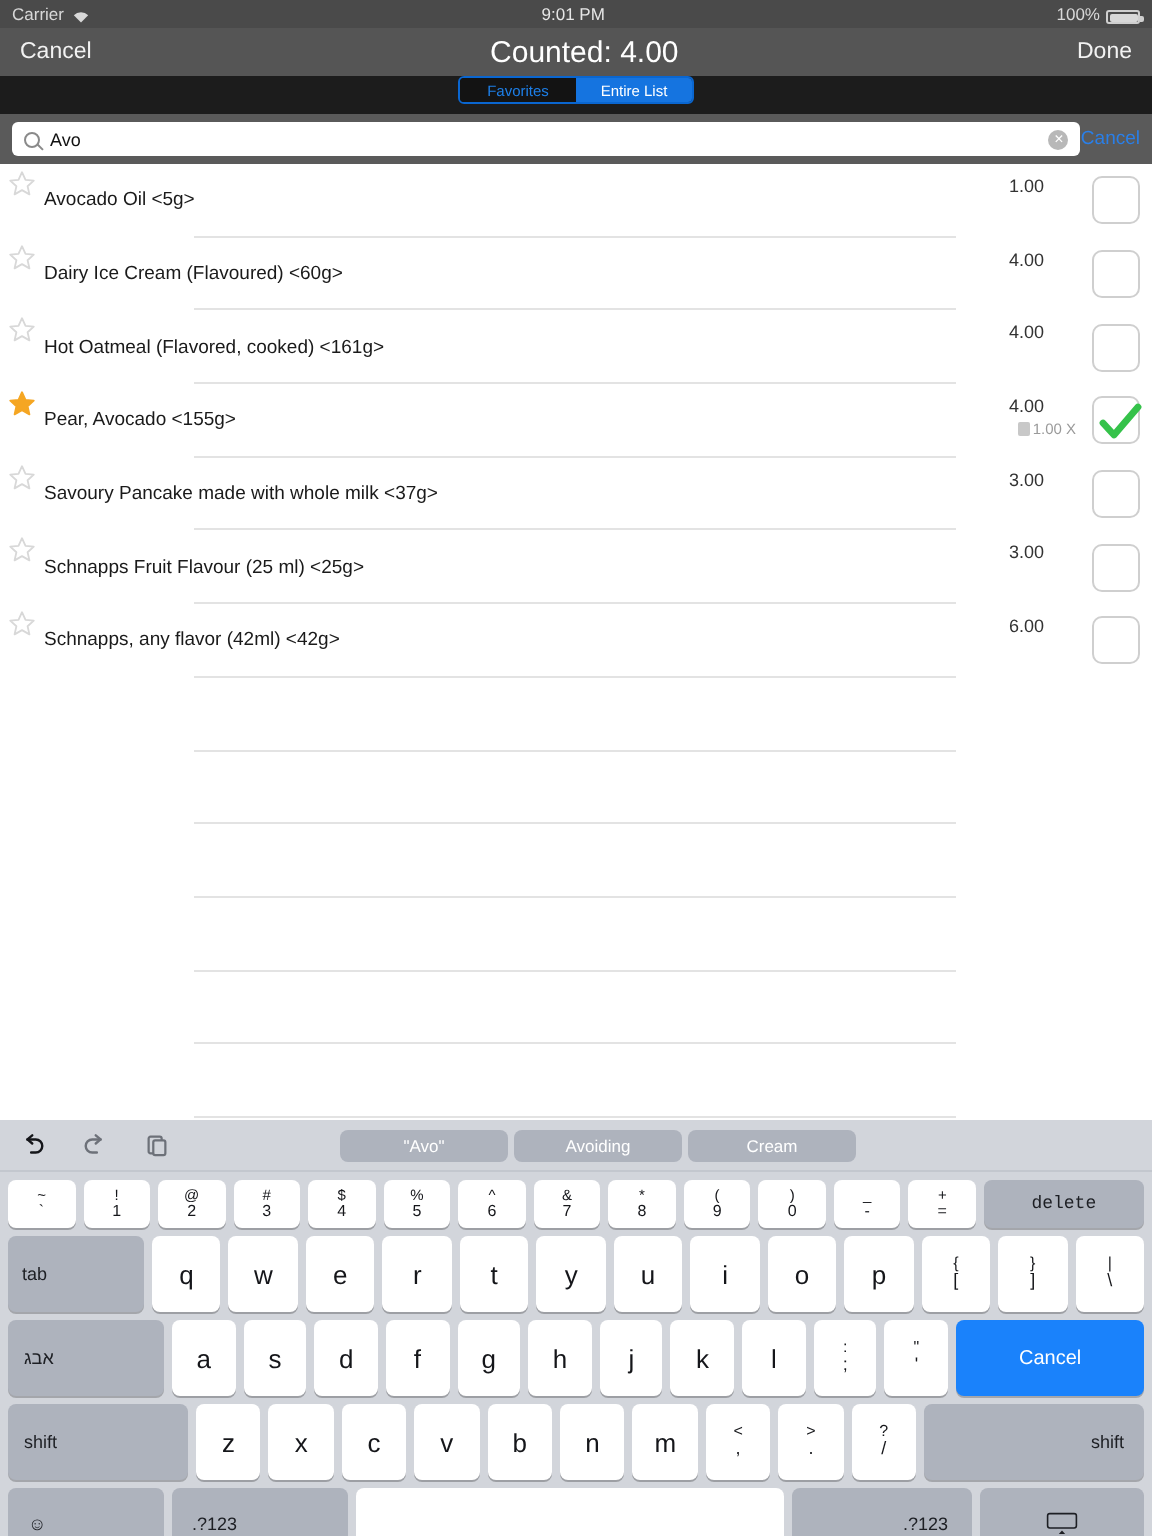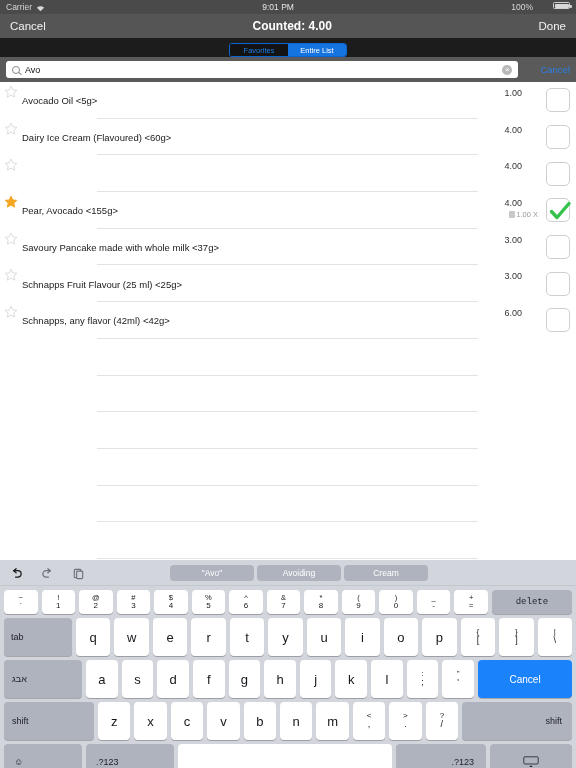--- a/index.html
+++ b/index.html
@@ -12,61 +12,61 @@
   #app { position: relative; width: 576px; height: 768px; }
 
   
   .statusbar {
     height: 14px; background: #4a4a4a; color: #d8d8d8;
     display: flex; align-items: center; font-size: 8.5px;
     padding: 0 6px;
   }
   .sb-left { display: flex; align-items: center; gap: 4px; }
   .sb-center { flex: 1; text-align: center; font-size: 8.5px; color: #e6e6e6; }
-  .sb-right { display: flex; align-items: flex-start; gap: 20px; }
+  .sb-right { display: flex; align-items: flex-end; gap: 3px; }
   .wifi-ico { display: inline-block; width: 9px; height: 7px; }
   .batt {
     width: 17px; height: 7px; border: 1px solid #cfcfcf; border-radius: 1.5px;
     position: relative; display: inline-block;
   }
   .batt::after {
     content: ""; position: absolute; right: -2.5px; top: 2px;
     width: 1.5px; height: 3px; background: #cfcfcf; border-radius: 0 1px 1px 0;
   }
   .batt-fill { position: absolute; left: 0.5px; top: 0.5px; bottom: 0.5px; width: 14.5px; background: #d8d8d8; border-radius: 1px; }
 
   
   .navbar {
     height: 24px; background: #555555;
     display: flex; align-items: center; justify-content: space-between;
     padding: 0 10px; color: #ffffff;
   }
   .nav-btn { font-size: 11.5px; color: #f2f2f2; }
-  .nav-title { font-size: 12px; font-weight: bold; color: #ffffff; }
+  .nav-title { font-size: 15px; font-weight: normal; color: #ffffff; }
 
   
   .segbar {
     height: 19px; background: #1c1c1c;
-    display: flex; align-items: flex-end; justify-content: center;
+    display: flex; align-items: flex-start; justify-content: center;
   }
   .segmented {
     display: flex; border: 1px solid #0a66d0; border-radius: 3px; overflow: hidden;
     height: 14px;
   }
   .seg {
     font-size: 7.5px; color: #1d7fe8; padding: 0 12px;
     display: flex; align-items: center; justify-content: center;
     background: #131313; min-width: 58px;
   }
   .seg.active { background: #1574e0; color: #ffffff; }
 
   
   .searchbar {
     height: 25px; background: #5a5a5a;
-    display: flex; align-items: center; padding: 0 6px; gap: 22px;
+    display: flex; align-items: center; padding: 0 6px; gap: 0;
   }
   .searchfield {
     flex: 1; height: 17px; background: #ffffff; border-radius: 3px;
     display: flex; align-items: center; padding: 0 6px; gap: 5px;
     position: relative;
   }
   .mag {
     width: 8px; height: 8px; border: 1.2px solid #8a8a8a; border-radius: 50%;
     position: relative; flex-shrink: 0;
   }
@@ -230,20 +230,21 @@
           </svg></span>
         <span class="row-label">Dairy Ice Cream (Flavoured) &lt;60g&gt;</span>
         <span class="row-qty">4.00</span>
         <span class="checkbox"></span>
         <span class="row-sep"></span>
       </div>
       <div class="row">
         <span class="star"><svg viewBox="0 0 20 20" width="14" height="14">
             <path d="M10 1.6 L12.5 7 L18.4 7.6 L14 11.6 L15.3 17.4 L10 14.4 L4.7 17.4 L6 11.6 L1.6 7.6 L7.5 7 Z" fill="none" stroke="#d8d8d8" stroke-width="1.3" stroke-linejoin="round"></path>
           </svg></span>
+        <span class="row-label">Hot Oatmeal (Flavored, cooked) &lt;161g&gt;</span>
         <span class="row-qty">4.00</span>
         <span class="checkbox"></span>
         <span class="row-sep"></span>
       </div>
       <div class="row">
         <span class="star"><svg viewBox="0 0 20 20" width="14" height="14">
             <path d="M10 1.6 L12.5 7 L18.4 7.6 L14 11.6 L15.3 17.4 L10 14.4 L4.7 17.4 L6 11.6 L1.6 7.6 L7.5 7 Z" fill="#f5a623" stroke="#f5a623" stroke-width="1.3" stroke-linejoin="round"></path>
           </svg></span>
         <span class="row-label">Pear, Avocado &lt;155g&gt;</span>
         <span class="row-qty">4.00</span>

